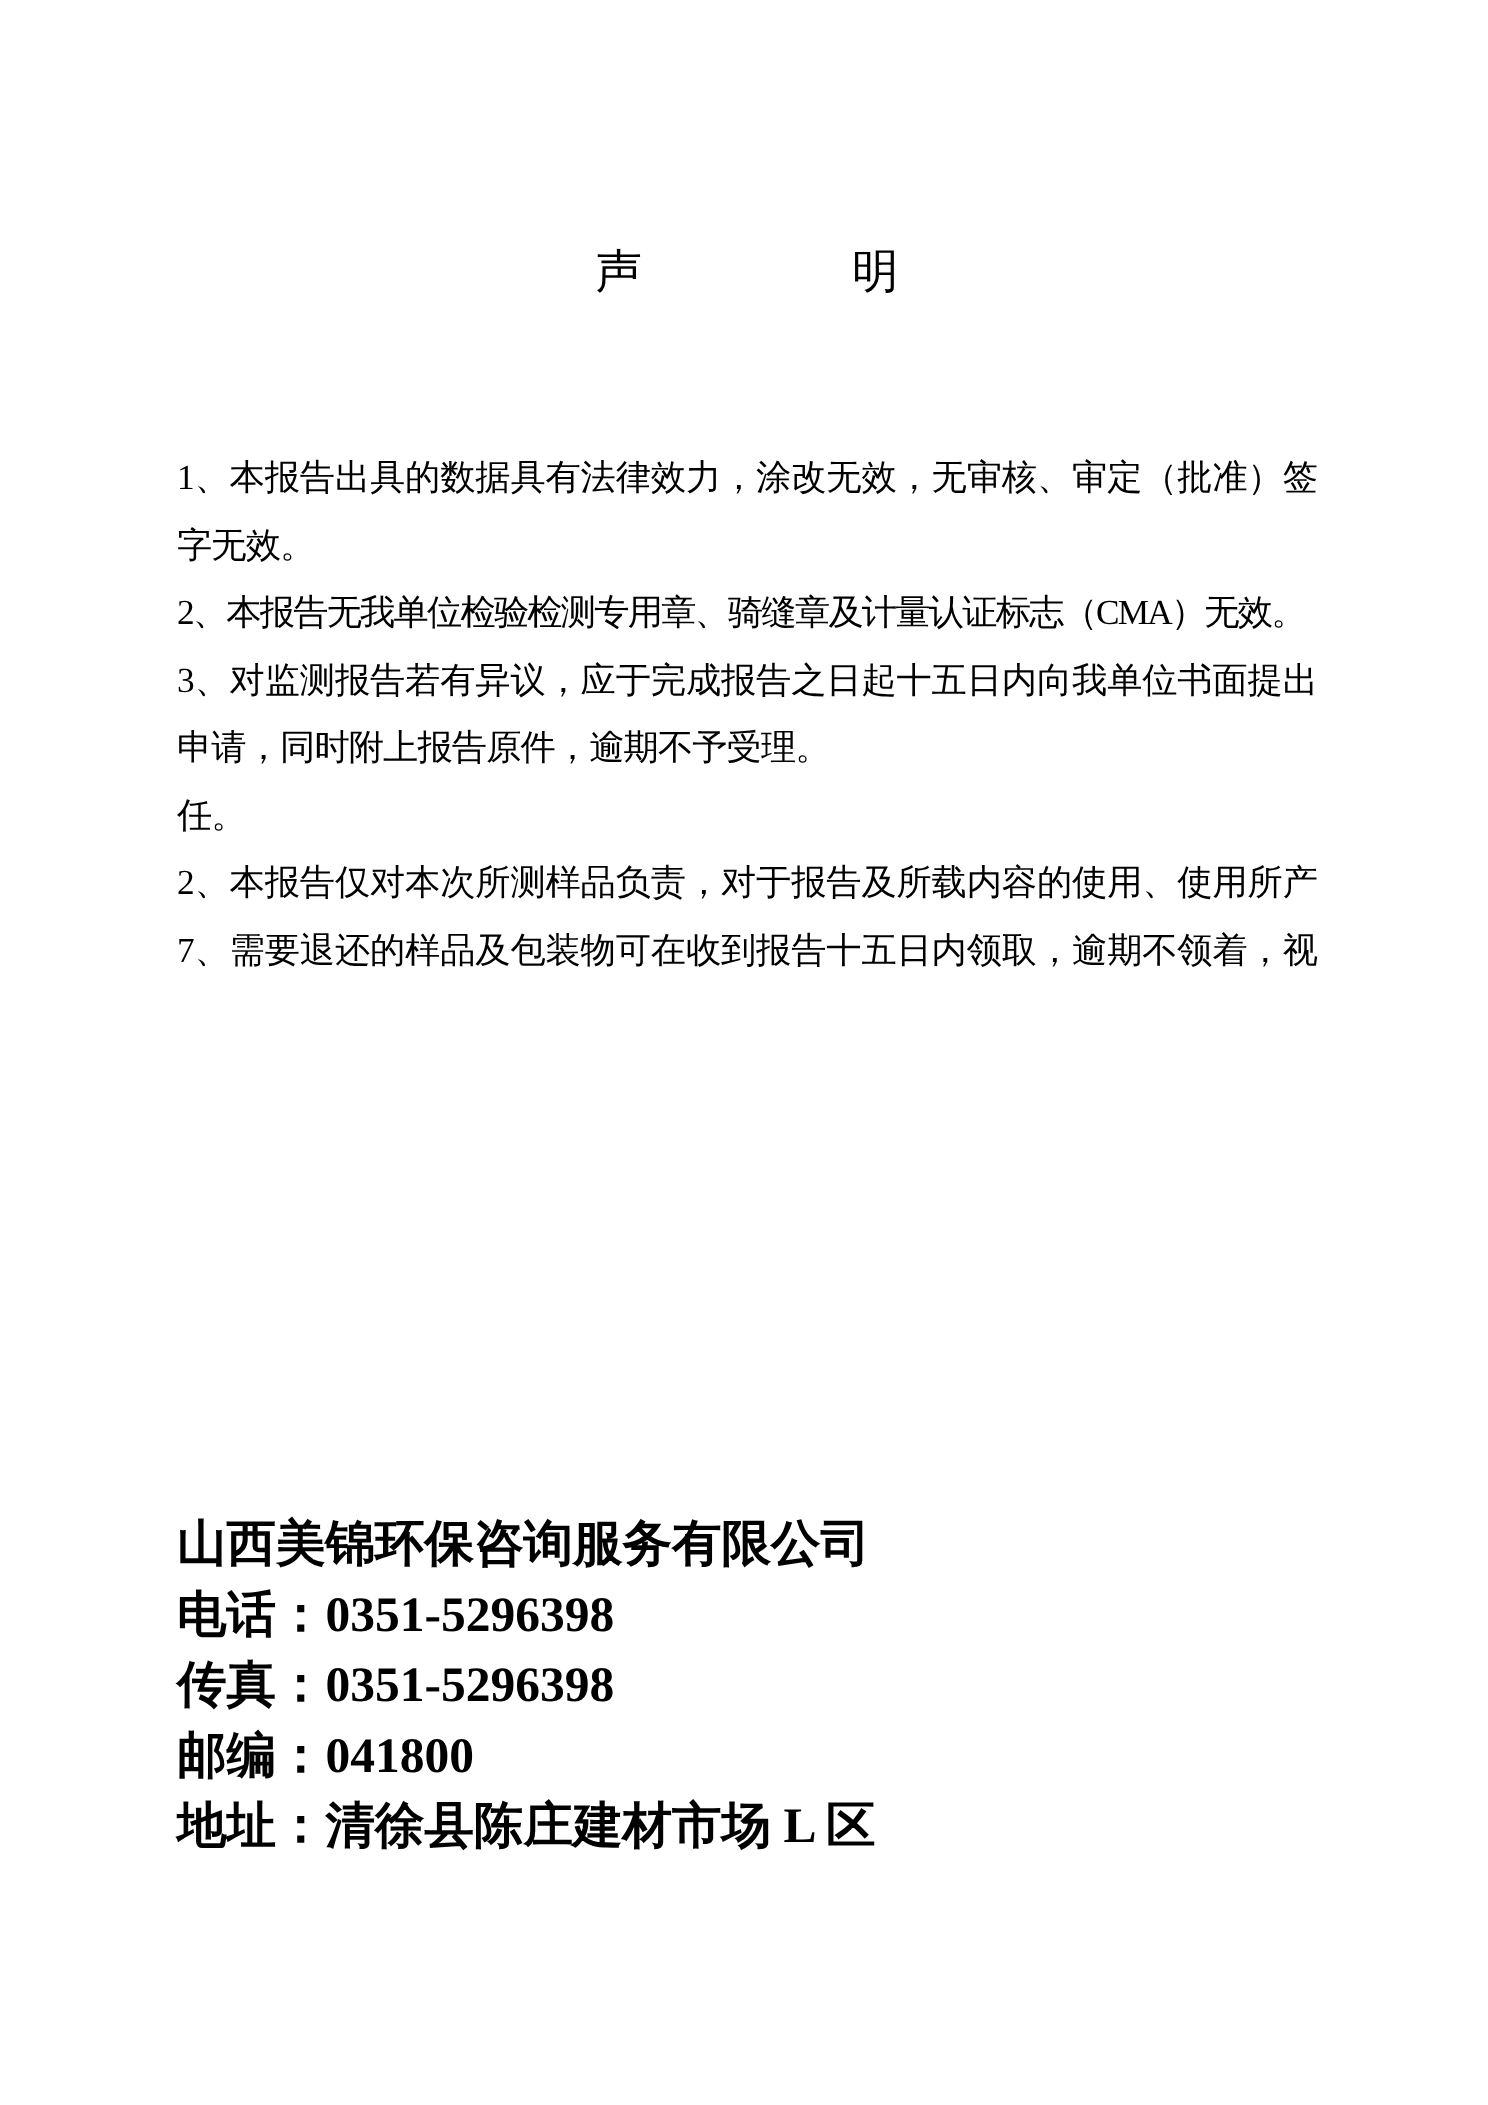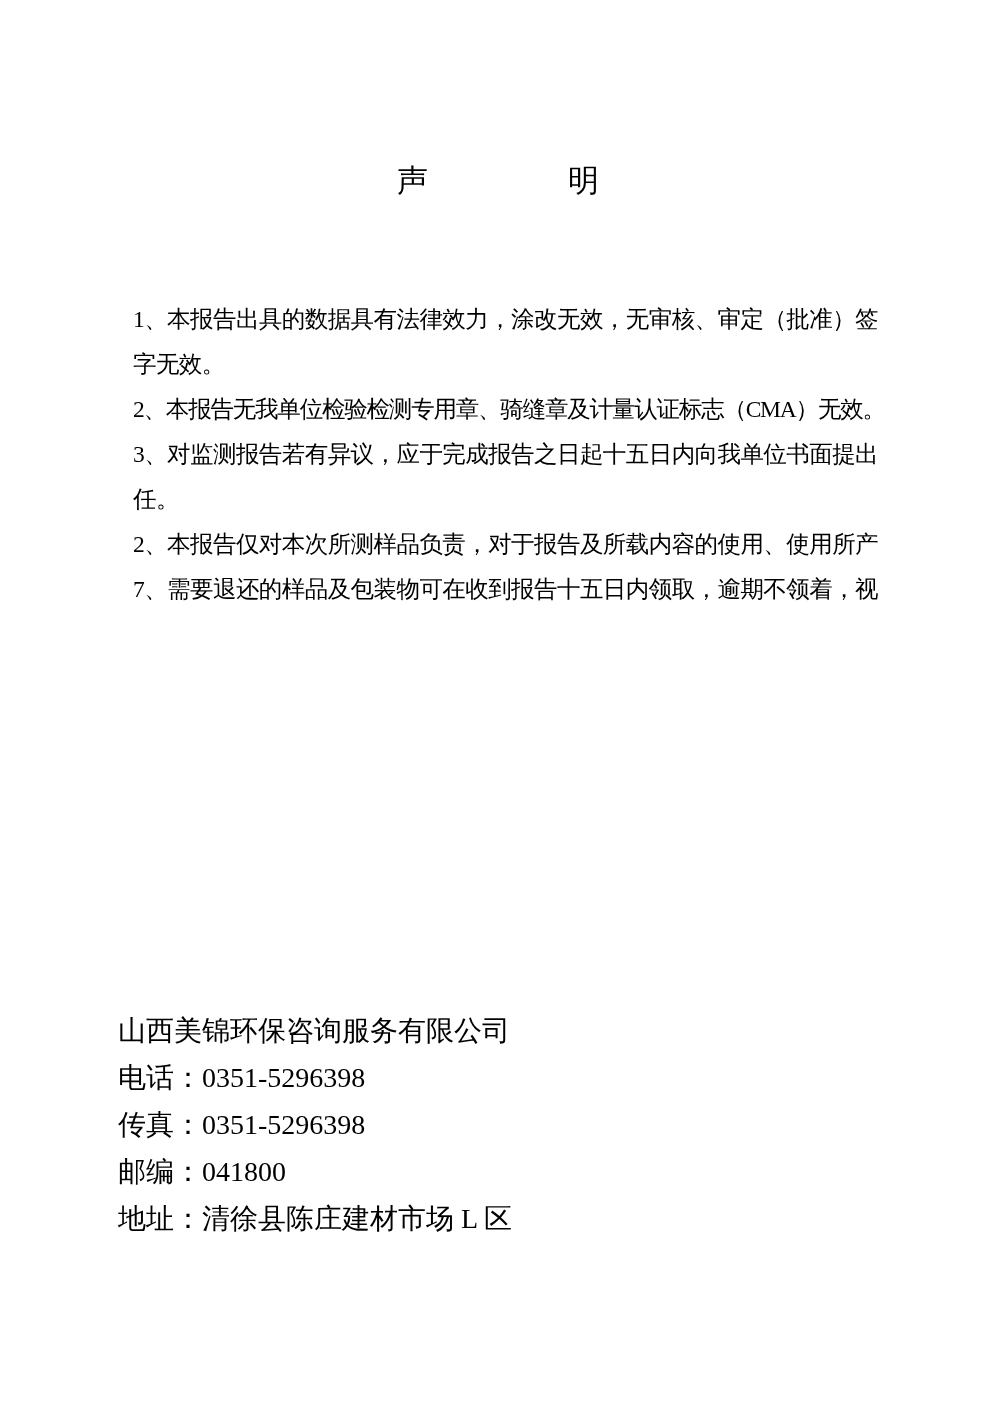--- a/index.html
+++ b/index.html
@@ -40,37 +40,37 @@
     top: 297px;
     left: 118px;
     width: 760px;
     font-size: 23.5px;
     letter-spacing: -0.6px;
   }
   .statements .line {
     line-height: 45px;
     white-space: nowrap;
     text-align: left;
-    margin-left: 15px;
   }
   .statements .line.fill {
     white-space: normal;
     text-align: justify;
     text-align-last: justify;
   }
   .statements .line.tight {
     letter-spacing: -1.2px;
   }
   
   .footer {
     position: absolute;
     top: 1007px;
     left: 118px;
     width: 760px;
-    font-size: 28px;
+    font-size: 33px;
+    font-weight: bold;
   }
   .footer .line {
     line-height: 47px;
     white-space: nowrap;
   }
   .footer .contact-label,
   .footer .contact-value {
     display: inline;
   }
 </style>
@@ -82,20 +82,21 @@
   <div class="doc-title">
     <span>声</span>
     <span>明</span>
   </div>
 
   <div class="statements" id="statements">
       <div class="line fill">1、本报告出具的数据具有法律效力，涂改无效，无审核、审定（批准）签</div>
       <div class="line">字无效。</div>
       <div class="line tight">2、本报告无我单位检验检测专用章、骑缝章及计量认证标志（CMA）无效。</div>
       <div class="line fill">3、对监测报告若有异议，应于完成报告之日起十五日内向我单位书面提出</div>
+      <div class="line">申请，同时附上报告原件，逾期不予受理。</div>
       <div class="line">任。</div>
       <div class="line fill">2、本报告仅对本次所测样品负责，对于报告及所载内容的使用、使用所产</div>
       <div class="line fill">7、需要退还的样品及包装物可在收到报告十五日内领取，逾期不领着，视</div>
     </div>
 
   <div class="footer">
     <div class="line company-name">山西美锦环保咨询服务有限公司</div>
     <div id="contacts">
         <div class="line contact-row"><span class="contact-label">电话：</span><span class="contact-value">0351-5296398</span></div>
         <div class="line contact-row"><span class="contact-label">传真：</span><span class="contact-value">0351-5296398</span></div>

